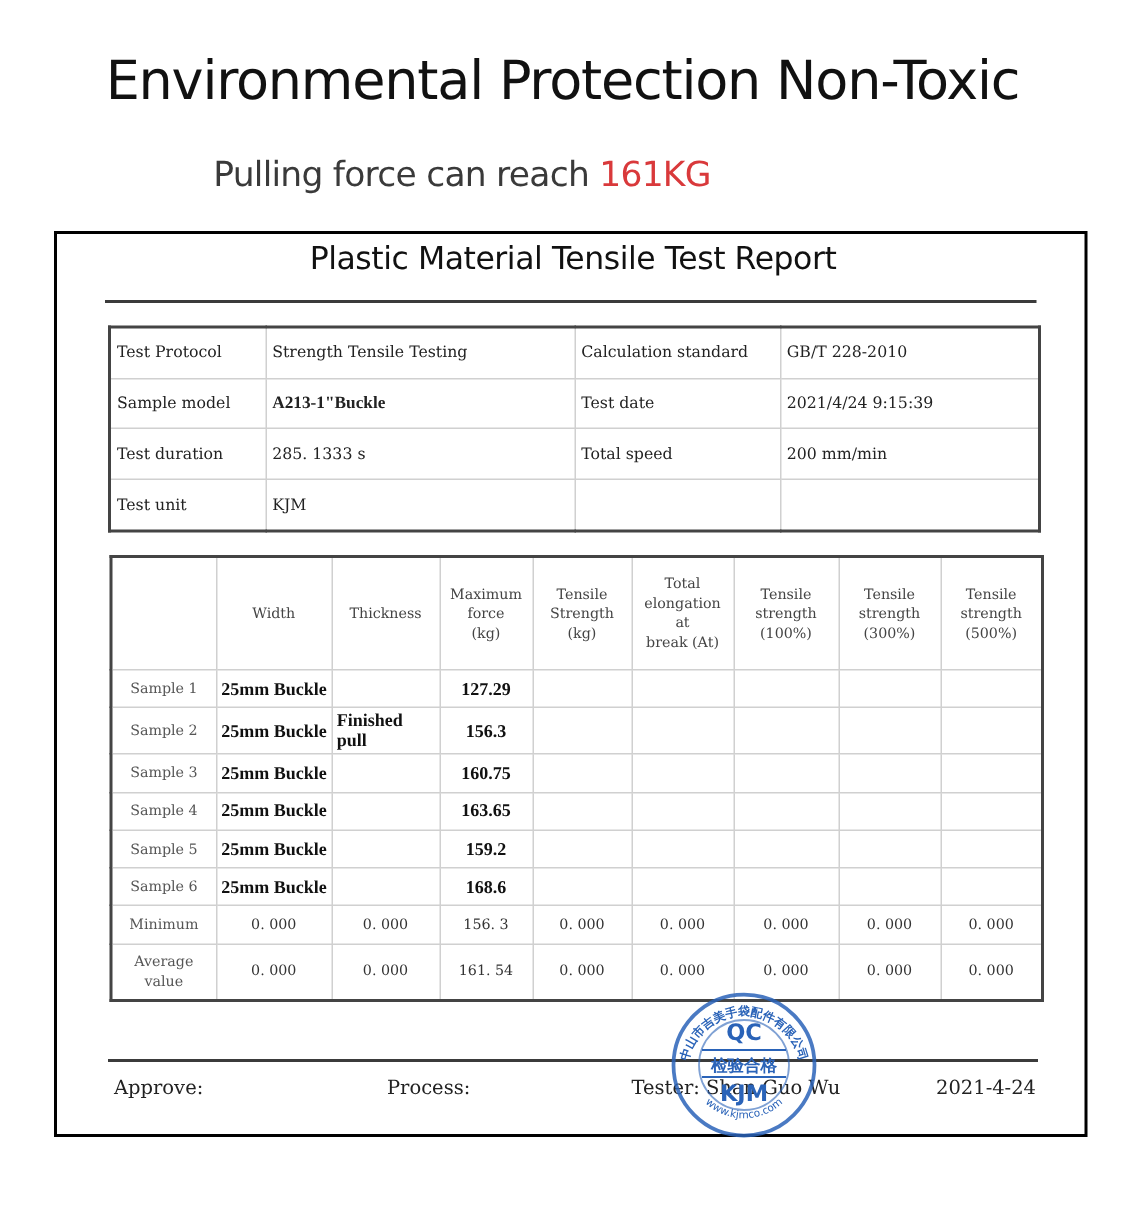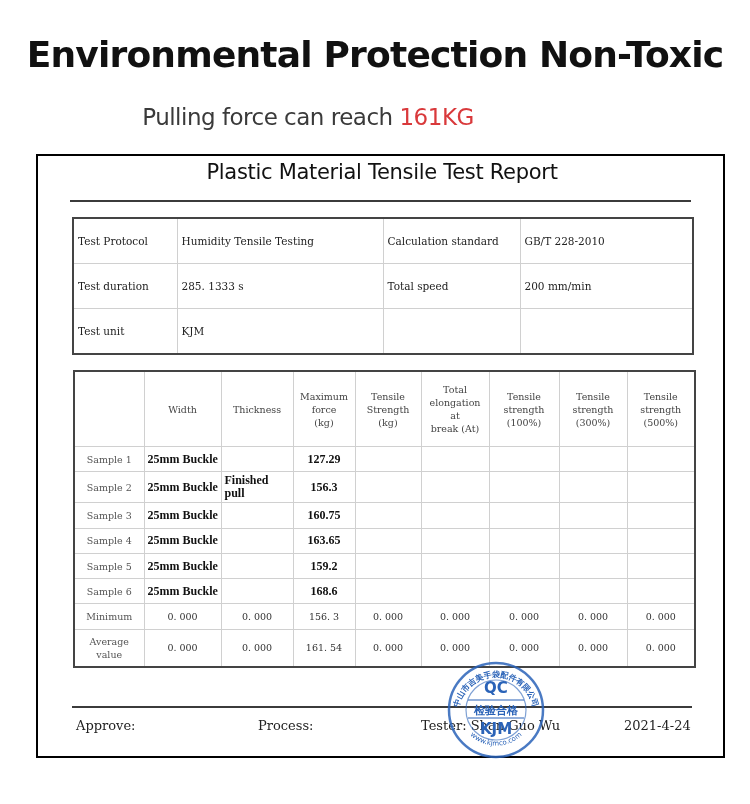--- a/index.html
+++ b/index.html
@@ -1,17 +1,17 @@
 <!DOCTYPE html>
 <html><head>
 <meta charset="utf-8">
 <style>
   html, body { margin: 0; padding: 0; background: #ffffff; }
   body { width: 750px; height: 804px; position: relative; overflow: hidden; font-family: "Liberation Sans", sans-serif; }
-  .hero-title { position: absolute; left: 0; top: 34px; width: 750px; text-align: center; font-family: "DejaVu Sans", sans-serif; font-weight: bold; font-size: 36px; color: #111; letter-spacing: -0.8px; }
+  .hero-title { position: absolute; left: 0; top: 34px; width: 750px; text-align: center; font-family: "DejaVu Sans", sans-serif; font-weight: normal; font-size: 36px; color: #111; letter-spacing: -0.8px; }
   .hero-sub { position: absolute; left: 0; top: 104px; width: 616px; text-align: center; font-family: "DejaVu Sans", sans-serif; font-size: 23px; color: #3a3a3a; letter-spacing: -0.5px; }
   .hero-sub .accent { color: #d9393b; }
   .frame { position: absolute; left: 36px; top: 154px; width: 685px; height: 600px; border: 2.5px solid #000; box-sizing: content-box; }
   .report-title { position: absolute; left: 0; top: 160px; width: 764px; text-align: center; font-family: "DejaVu Sans", sans-serif; font-size: 21px; color: #111; letter-spacing: -0.3px; }
   .rule { position: absolute; height: 2px; background: #3b3b3b; }
   table { border-collapse: collapse; position: absolute; table-layout: fixed; }
   .info { left: 72px; top: 217px; width: 620px; height: 138px; border: 2px solid #444; }
   .info td { border: 1px solid #d0d0d0; font-family: "DejaVu Serif", serif; font-size: 10.5px; color: #222; padding: 0 4px; height: 26px; white-space: nowrap; }
   .data { left: 73px; top: 370px; width: 621px; height: 298px; border: 2px solid #444; }
   .data td { border: 1px solid #d0d0d0; font-family: "DejaVu Serif", serif; font-size: 9.5px; color: #333; text-align: center; padding: 0 2px; line-height: 13px; }
@@ -37,23 +37,29 @@
 <table class="info">
   <colgroup>
       <col style="width:104px">
       <col style="width:206px">
       <col style="width:137px">
       <col style="width:173px">
     </colgroup>
   <tbody id="info-body">
       <tr>
         <td>Test Protocol</td>
-        <td>Humidity Tensile Testing</td>
+        <td>Strength Tensile Testing</td>
         <td>Calculation standard</td>
         <td>GB/T 228-2010</td>
+      </tr>
+      <tr>
+        <td>Sample model</td>
+        <td style="font-family: &quot;Liberation Serif&quot;, serif; font-weight: bold; font-size: 11.5px;">A213-1"Buckle</td>
+        <td>Test date</td>
+        <td>2021/4/24 9:15:39</td>
       </tr>
       <tr>
         <td>Test duration</td>
         <td>285. 1333 s</td>
         <td>Total speed</td>
         <td>200 mm/min</td>
       </tr>
       <tr>
         <td>Test unit</td>
         <td>KJM</td>

